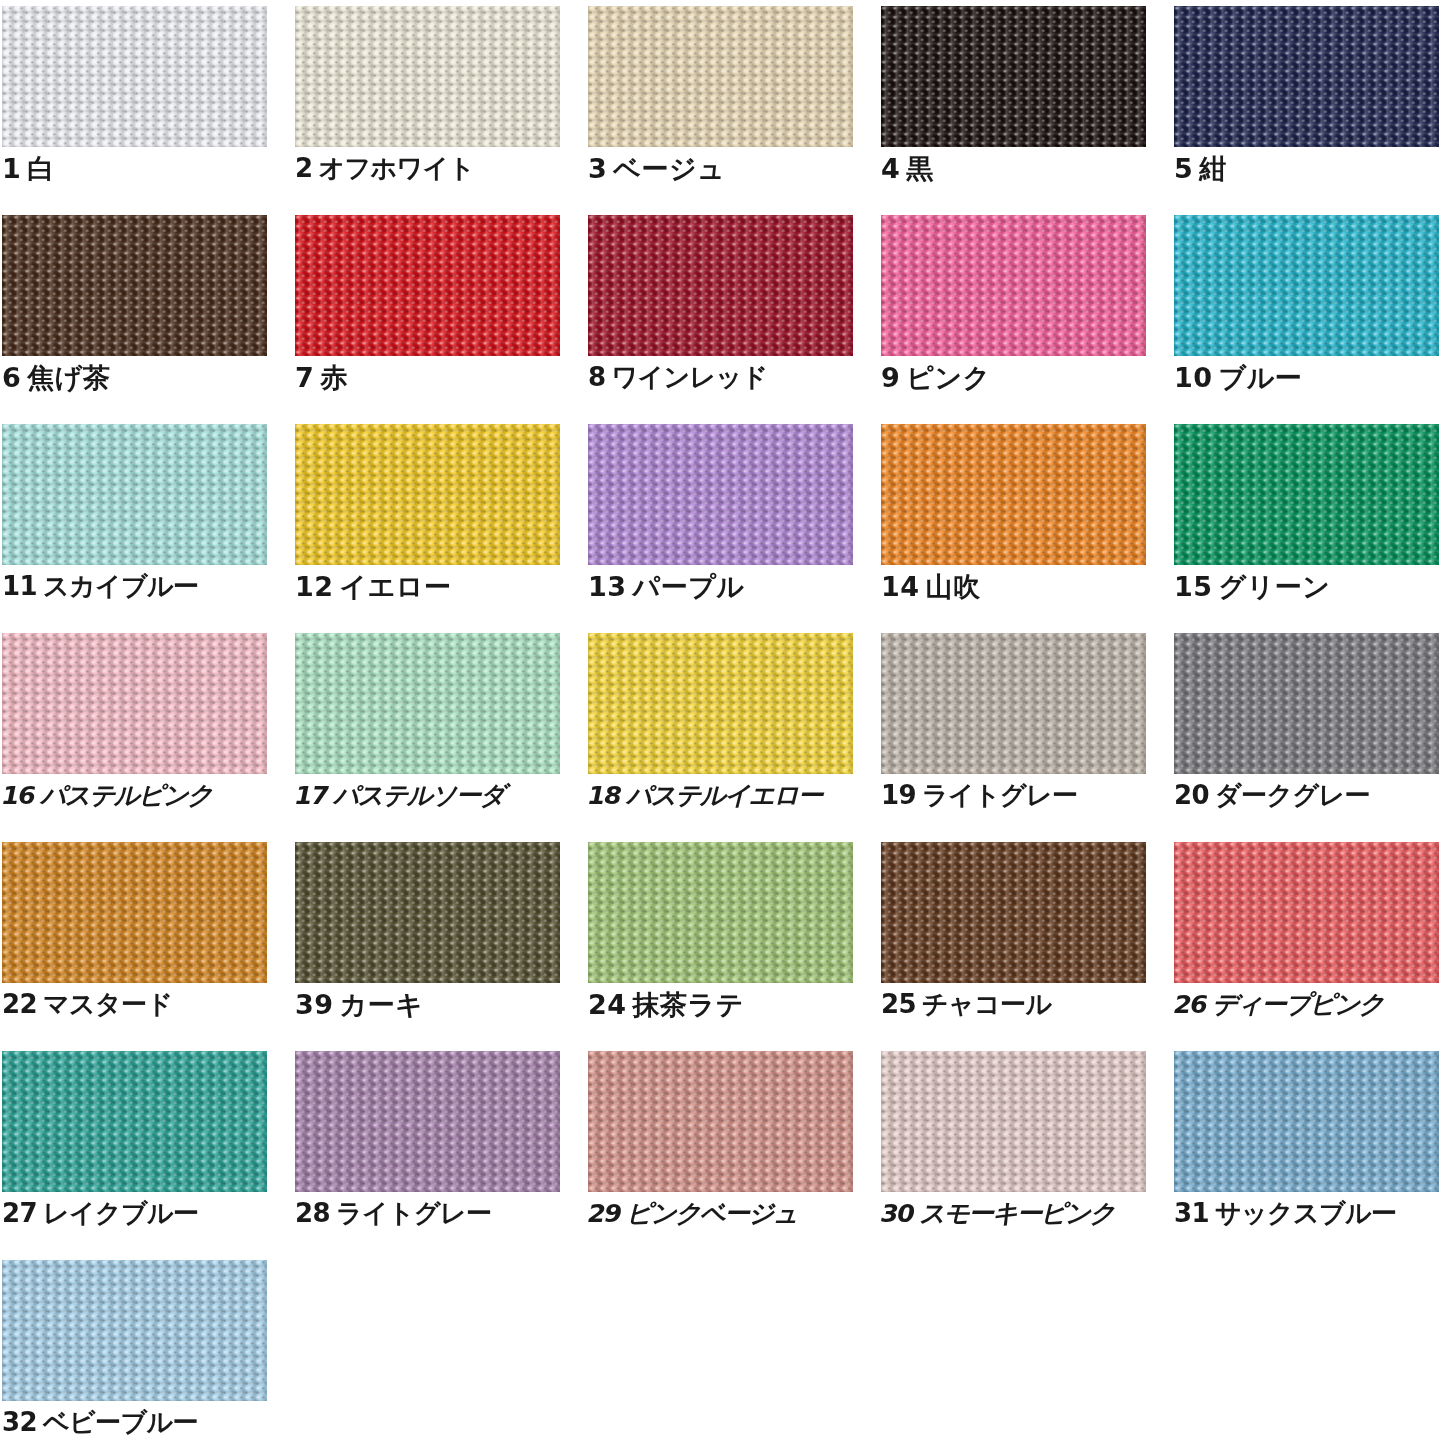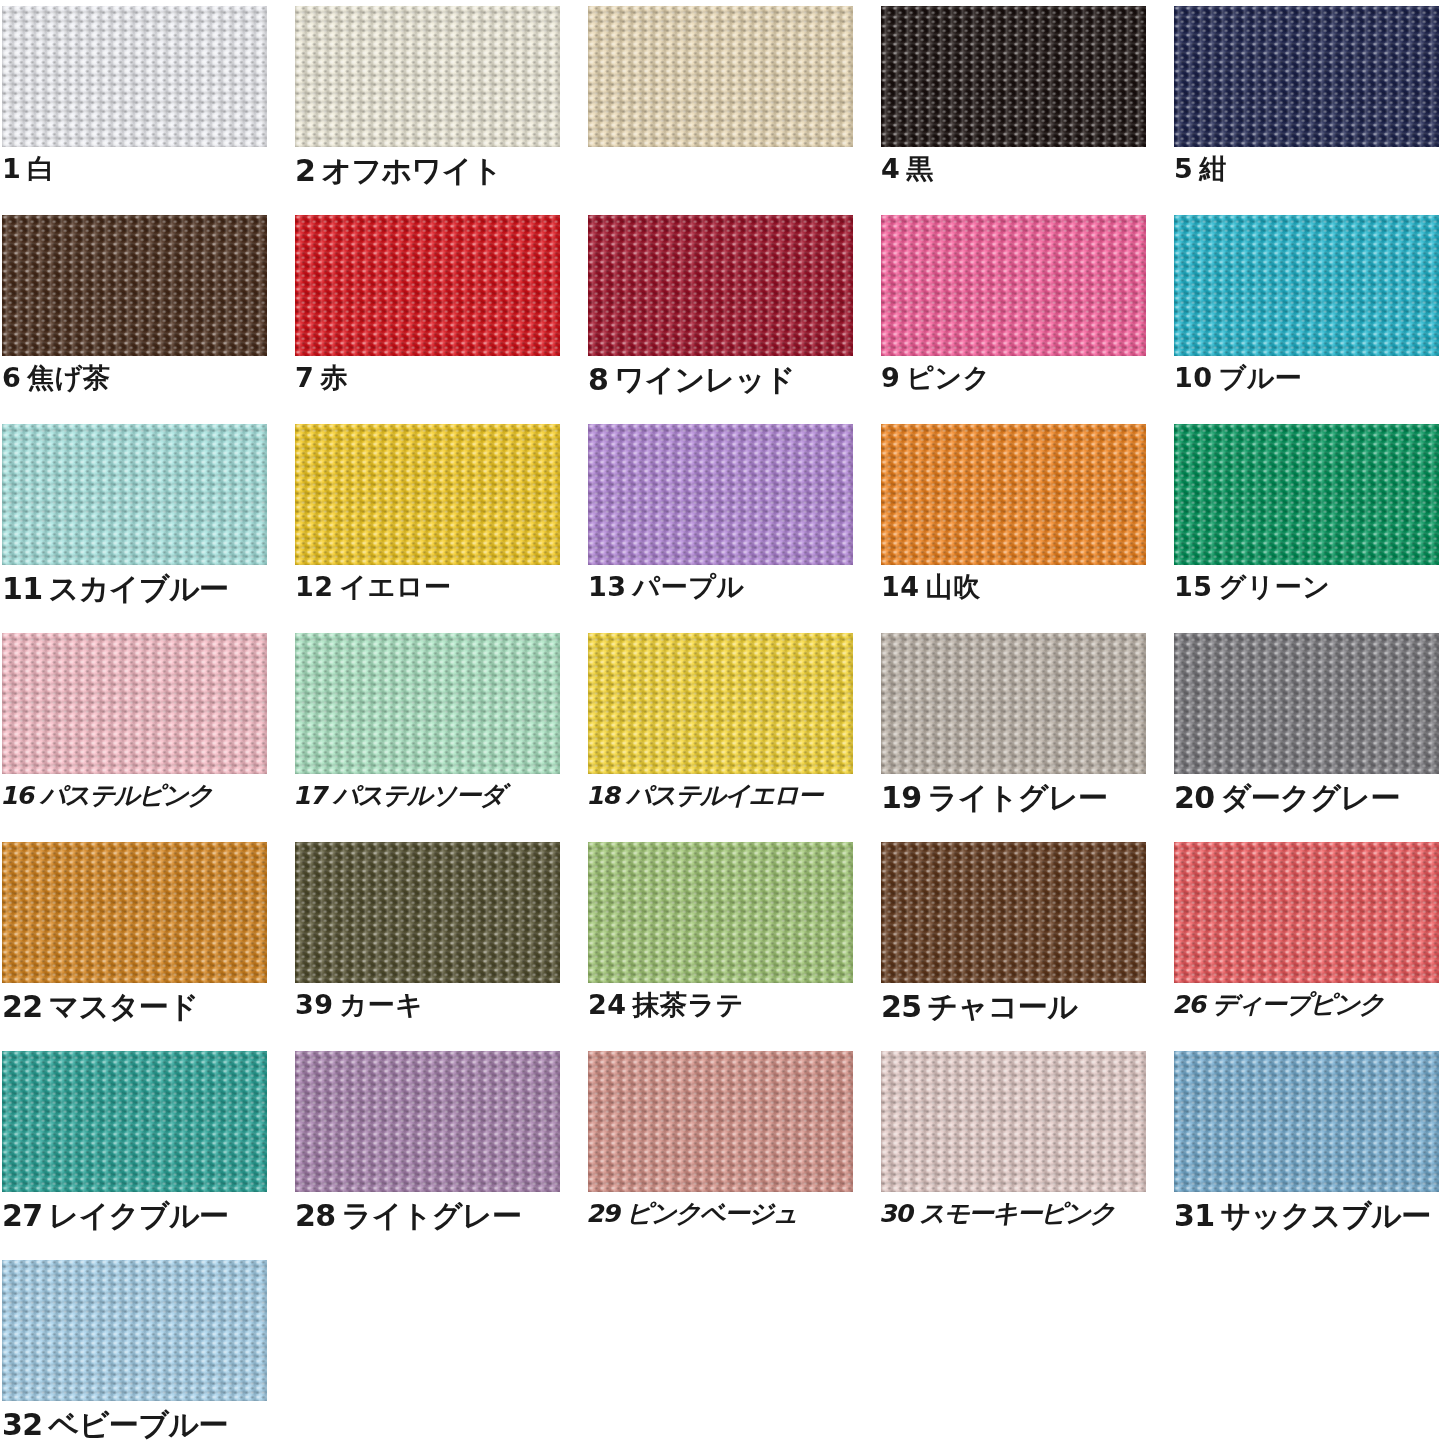--- a/index.html
+++ b/index.html
@@ -89,21 +89,21 @@
     color: #1a1a1a;
     white-space: nowrap;
     line-height: 1.1;
   }
   .swatch-label .num {
     margin-right: 6px;
   }
 
   
   .swatch-label.long {
-    font-size: 30px;
+    font-size: 26px;
     letter-spacing: -0.6px;
   }
   .swatch-label.xlong {
     font-size: 25.5px;
     letter-spacing: -1.6px;
     font-style: italic;
   }
 </style>
 </head>
 <body>
@@ -112,20 +112,21 @@
     <div class="swatch-cell">
       <div class="swatch-chip" style="background-color: rgb(242, 243, 248);"></div>
       <div class="swatch-label"><span class="num">1</span><span>白</span></div>
     </div>
     <div class="swatch-cell">
       <div class="swatch-chip" style="background-color: rgb(242, 238, 220);"></div>
       <div class="swatch-label long"><span class="num">2</span><span>オフホワイト</span></div>
     </div>
     <div class="swatch-cell">
       <div class="swatch-chip" style="background-color: rgb(237, 220, 184);"></div>
+      <div class="swatch-label"><span class="num">3</span><span>ベージュ</span></div>
     </div>
     <div class="swatch-cell">
       <div class="swatch-chip" style="background-color: rgb(26, 16, 14);"></div>
       <div class="swatch-label"><span class="num">4</span><span>黒</span></div>
     </div>
     <div class="swatch-cell">
       <div class="swatch-chip" style="background-color: rgb(29, 36, 80);"></div>
       <div class="swatch-label"><span class="num">5</span><span>紺</span></div>
     </div>
     <div class="swatch-cell">

